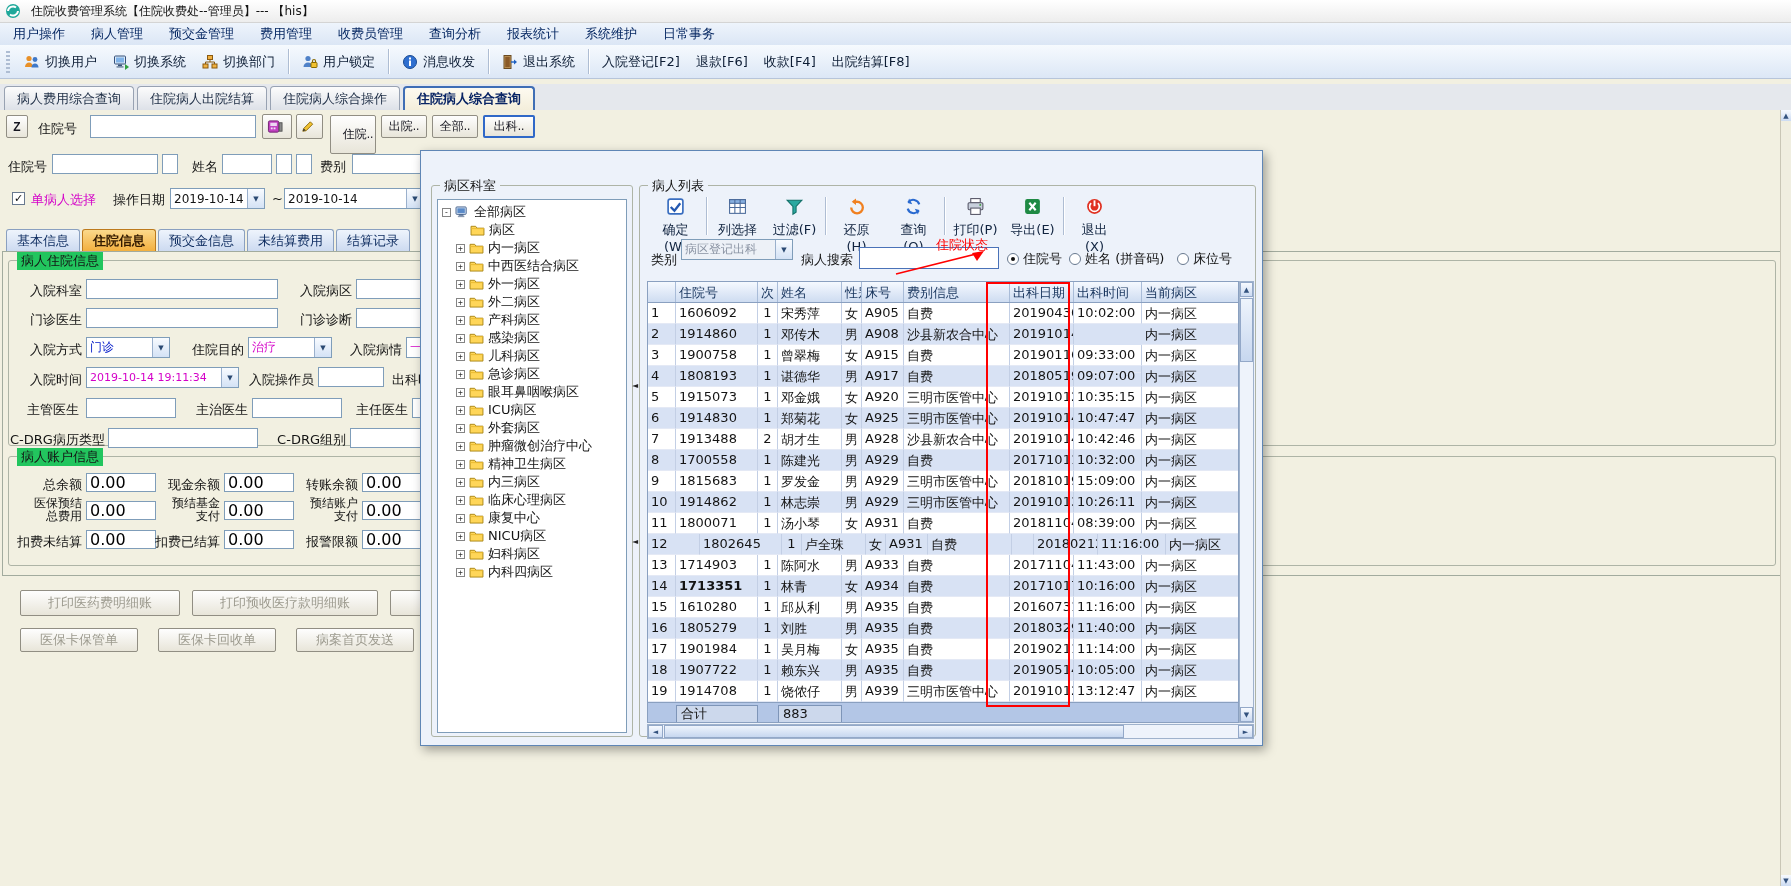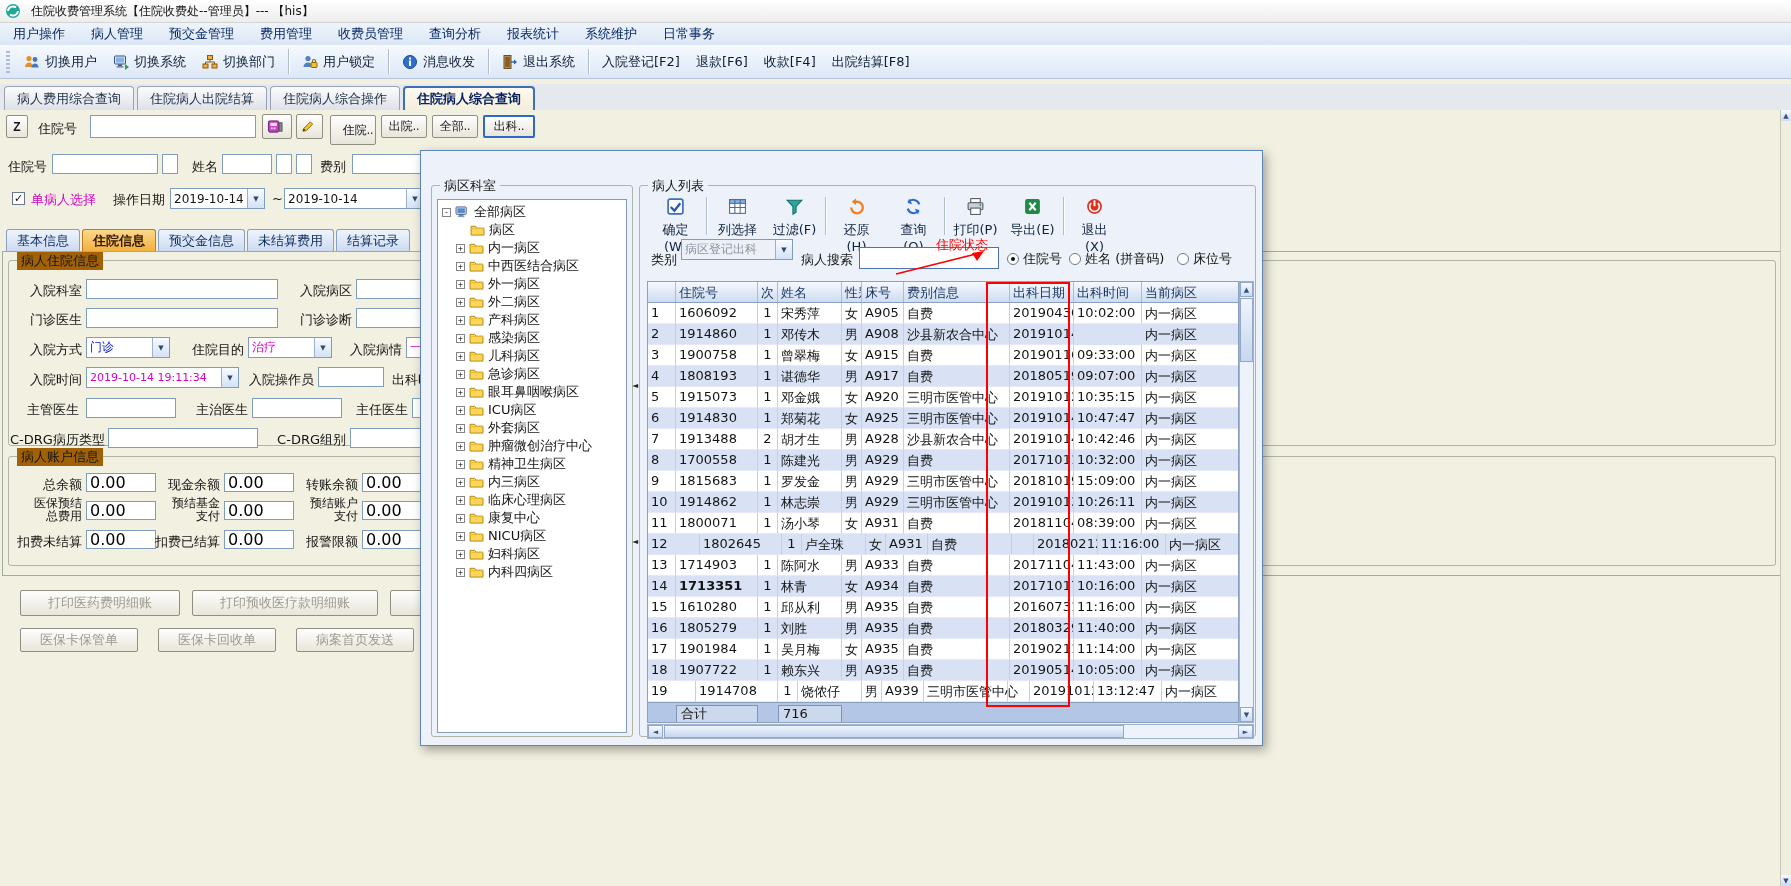--- a/index.html
+++ b/index.html
@@ -50,21 +50,21 @@
   .btn.small { font-size:12px; }
   .btn.focus { border:2px solid #2f68c8; }
   .btn.disabled { color:#9c9a8e; }
   .cb { position:absolute; width:13px; height:13px; background:#fff; border:1px solid #68798f;
         font-size:11px; line-height:11px; text-align:center; color:#111; }
   .radio { width:12px; height:12px; border-radius:50%; border:1px solid #68798f; background:#fff;
            display:inline-block; position:relative; flex:none; }
   .radio.sel::after { content:""; position:absolute; inset:3px; border-radius:50%; background:#101010; }
 
   .grp { position:absolute; border:1px solid #aeb4a6; border-radius:3px; }
-  .grp > .glab { position:absolute; top:-9px; left:8px; padding:0 4px; background:#a16207; }
+  .grp > .glab { position:absolute; top:-9px; left:8px; padding:0 4px; background:#22c55e; }
   .pagebox { position:absolute; border:1px solid #a2ab9e; }
 
   .itabstrip { position:absolute; left:6px; top:228px; display:flex; align-items:flex-end; height:24px; }
   .itab { height:23px; padding:0 10px; display:flex; align-items:center; margin-right:2px;
           background:linear-gradient(#eef4fc,#cbd9f0); border:1px solid #8aa0c0; border-bottom:none;
           border-radius:3px 3px 0 0; color:#0b2a5e; white-space:nowrap; }
   .itab.active { background:linear-gradient(#fbd98b,#f2ae3c); border-color:#bd7a1c; color:#331b00; font-weight:bold; }
 
   
   .dialog { position:absolute; left:420px; top:150px; width:843px; height:596px; z-index:10;
@@ -257,21 +257,21 @@
     </button>
   <button class="btn" style="left:296px;top:114px;width:27px;height:25px">
       <span class="ticn">
         <svg width="15" height="15" viewBox="0 0 16 16">
           <path d="M3 13l1-3 7-7 2.5 2.5-7 7z" fill="#f2c230" stroke="#8a6a10"></path>
           <path d="M3 13l3-1-2-2z" fill="#333"></path>
         </svg>
       </span>
     </button>
   <div id="search-buttons">
-      <button class="btn small" style="left: 330px; top: 115px; width: 46px; height: 30px; padding-left: 16px;">住院..</button>
+      <button class="btn small" style="left: 330px; top: 115px; width: 46px; height: 39px; padding-left: 16px;">住院..</button>
       <button class="btn small" style="left: 381px; top: 115px; width: 46px; height: 23px;">出院..</button>
       <button class="btn small" style="left: 432px; top: 115px; width: 46px; height: 23px;">全部..</button>
       <button class="btn small focus" style="left: 483px; top: 115px; width: 52px; height: 23px;">出科..</button>
     </div>
 
   <span class="lbl" style="left:8px;top:158px">住院号</span>
   <input class="tb" style="left: 52px; top: 154px; width: 106px;">
   <input class="tb" style="left: 162px; top: 154px; width: 16px;">
   <span class="lbl" style="left:192px;top:158px">姓名</span>
   <input class="tb" style="left: 222px; top: 154px; width: 50px;">
@@ -946,37 +946,37 @@
           <div class="gc" style="width: 64px;">赖东兴</div>
           <div class="gc ctr" style="width: 20px;">男</div>
           <div class="gc" style="width: 42px;">A935</div>
           <div class="gc fee" style="width: 84px;">自费</div>
           <div class="gc" style="width: 22px;"></div>
           <div class="gc" style="width: 64px;">20190514</div>
           <div class="gc" style="width: 68px;">10:05:00</div>
           <div class="gc" style="width: 98px;">内一病区</div>
         </div>
         <div class="gr">
-          <div class="gc" style="width: 48px;">19</div>
+          <div class="gc" style="width: 28px;">19</div>
           <div class="gc" style="width: 82px;">1914708</div>
           <div class="gc ctr" style="width: 20px;">1</div>
           <div class="gc" style="width: 64px;">饶侬仔</div>
           <div class="gc ctr" style="width: 20px;">男</div>
           <div class="gc" style="width: 42px;">A939</div>
           <div class="gc fee" style="width: 84px;">三明市医管中心</div>
           <div class="gc" style="width: 22px;"></div>
           <div class="gc" style="width: 64px;">20191012</div>
           <div class="gc" style="width: 68px;">13:12:47</div>
           <div class="gc" style="width: 98px;">内一病区</div>
         </div>
         <div class="gfoot">
           <div style="width: 28px;"></div>
           <div class="fbox" style="width: 82px;">合计</div>
           <div style="width: 20px;"></div>
-          <div class="fbox" style="width: 64px;">716</div>
+          <div class="fbox" style="width: 64px;">883</div>
         </div>
       </div>
 
     <div class="sb" style="left:818px;top:130px;width:15px;height:442px">
       <div class="sbb" style="left:0;top:0;width:13px;height:15px">▲</div>
       <div class="sbth" style="left:0;top:16px;width:13px;height:64px"></div>
       <div class="sbb" style="left:0;bottom:0;width:13px;height:15px">▼</div>
     </div>
 
     <div class="sb" style="left:226px;top:573px;width:607px;height:15px">

